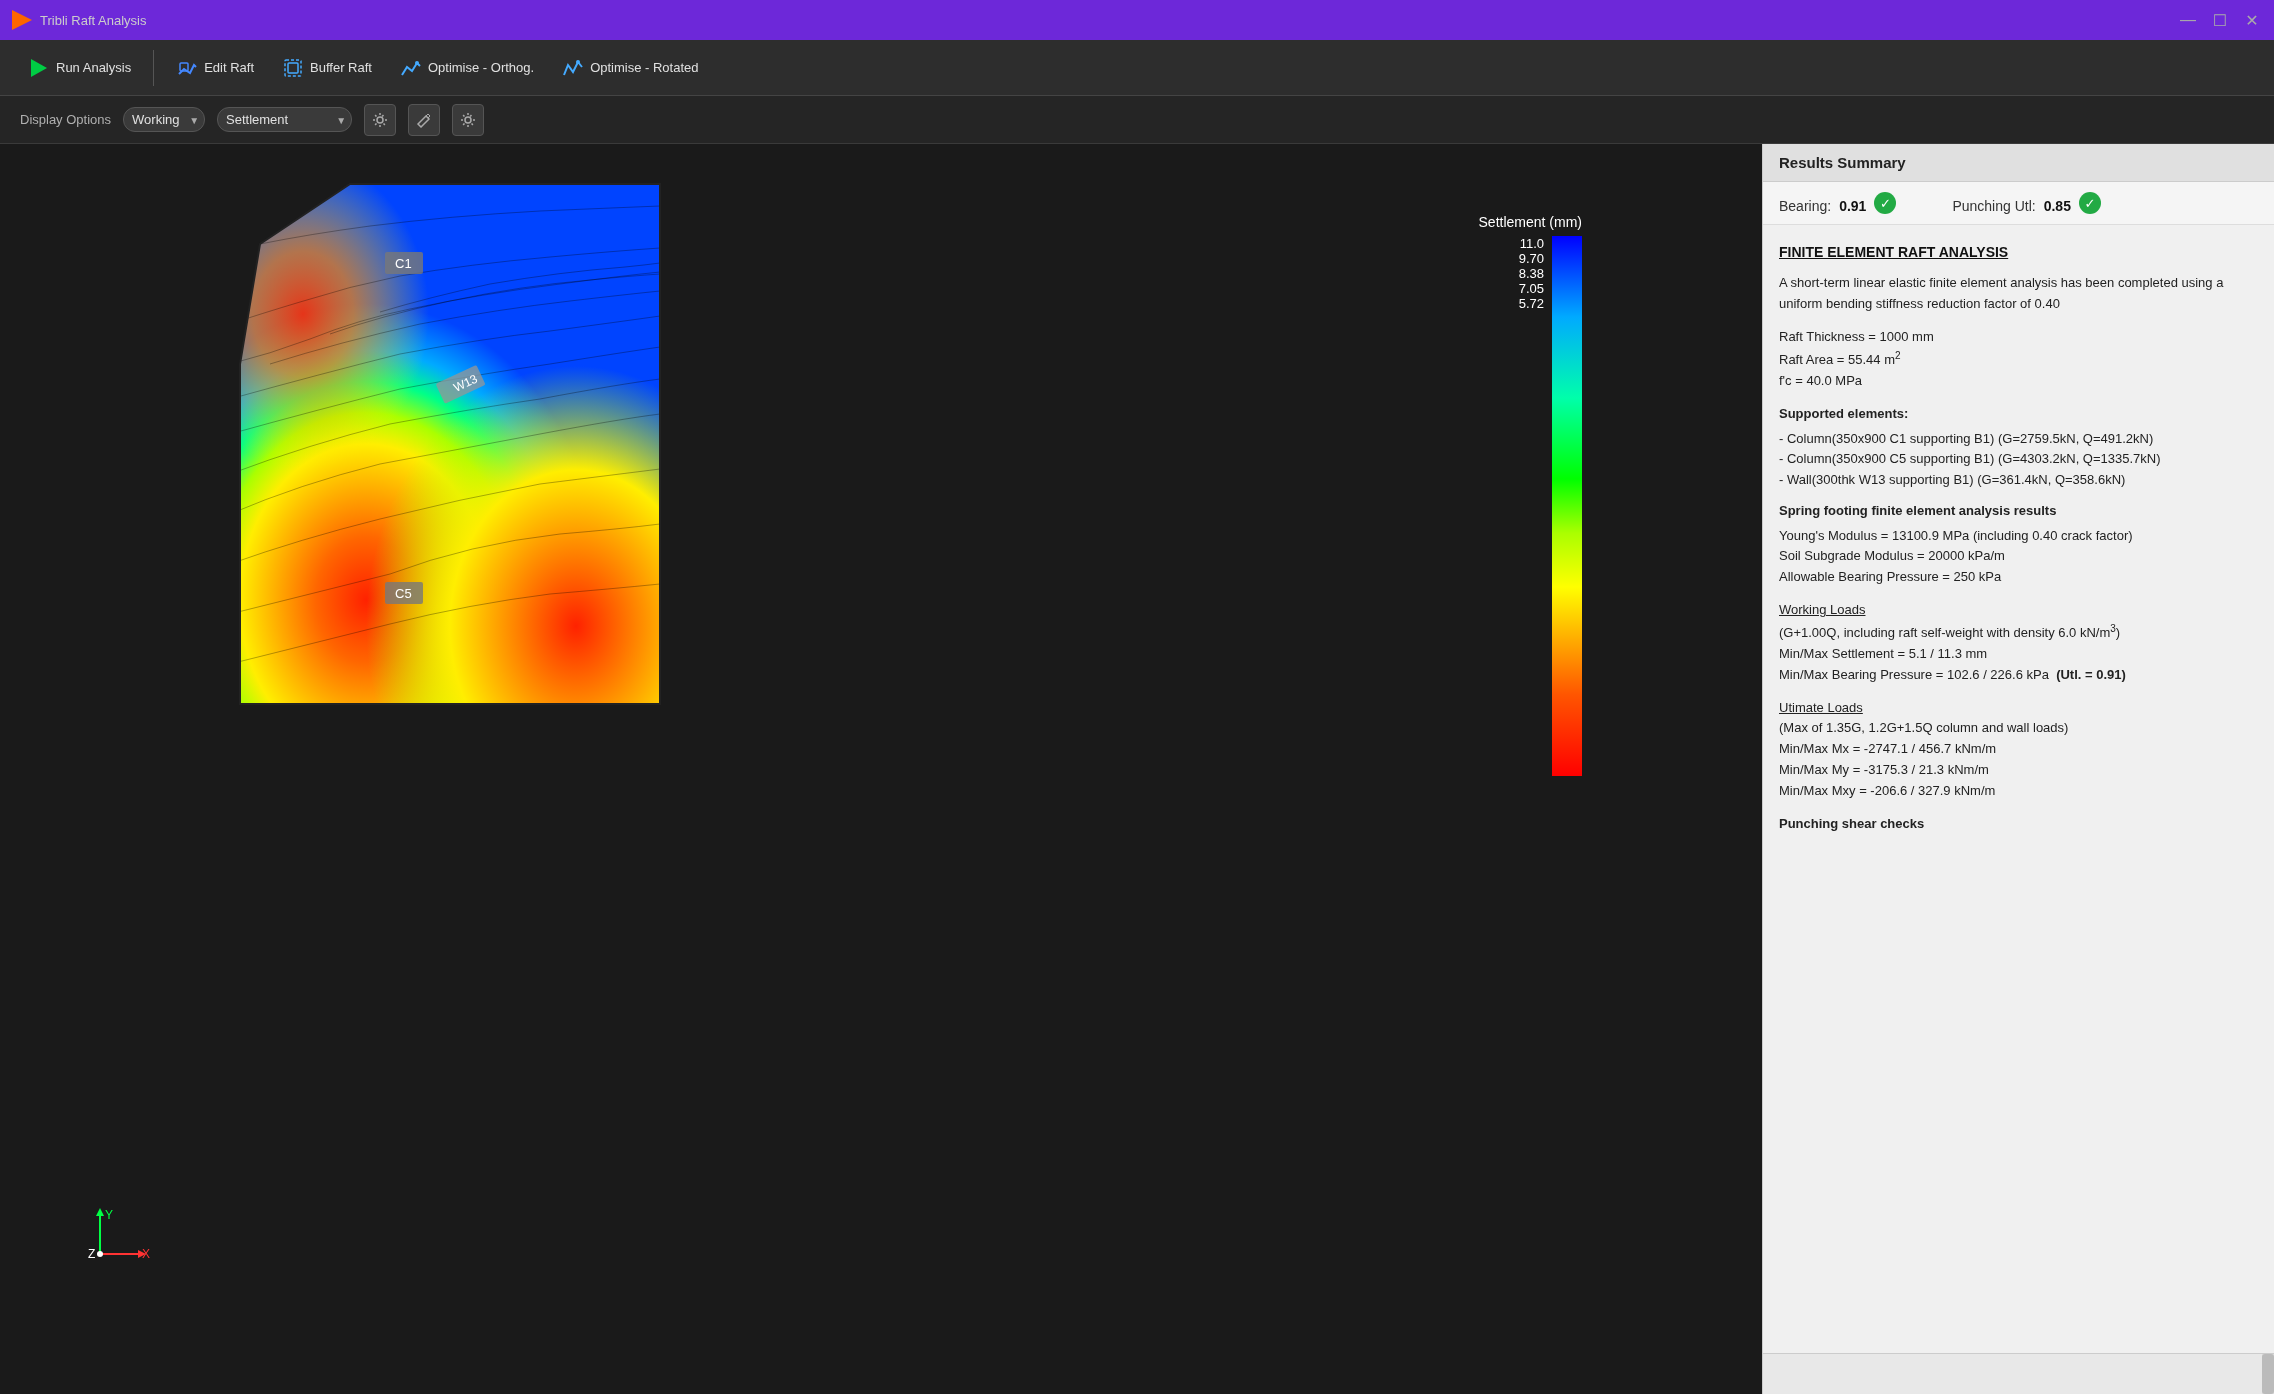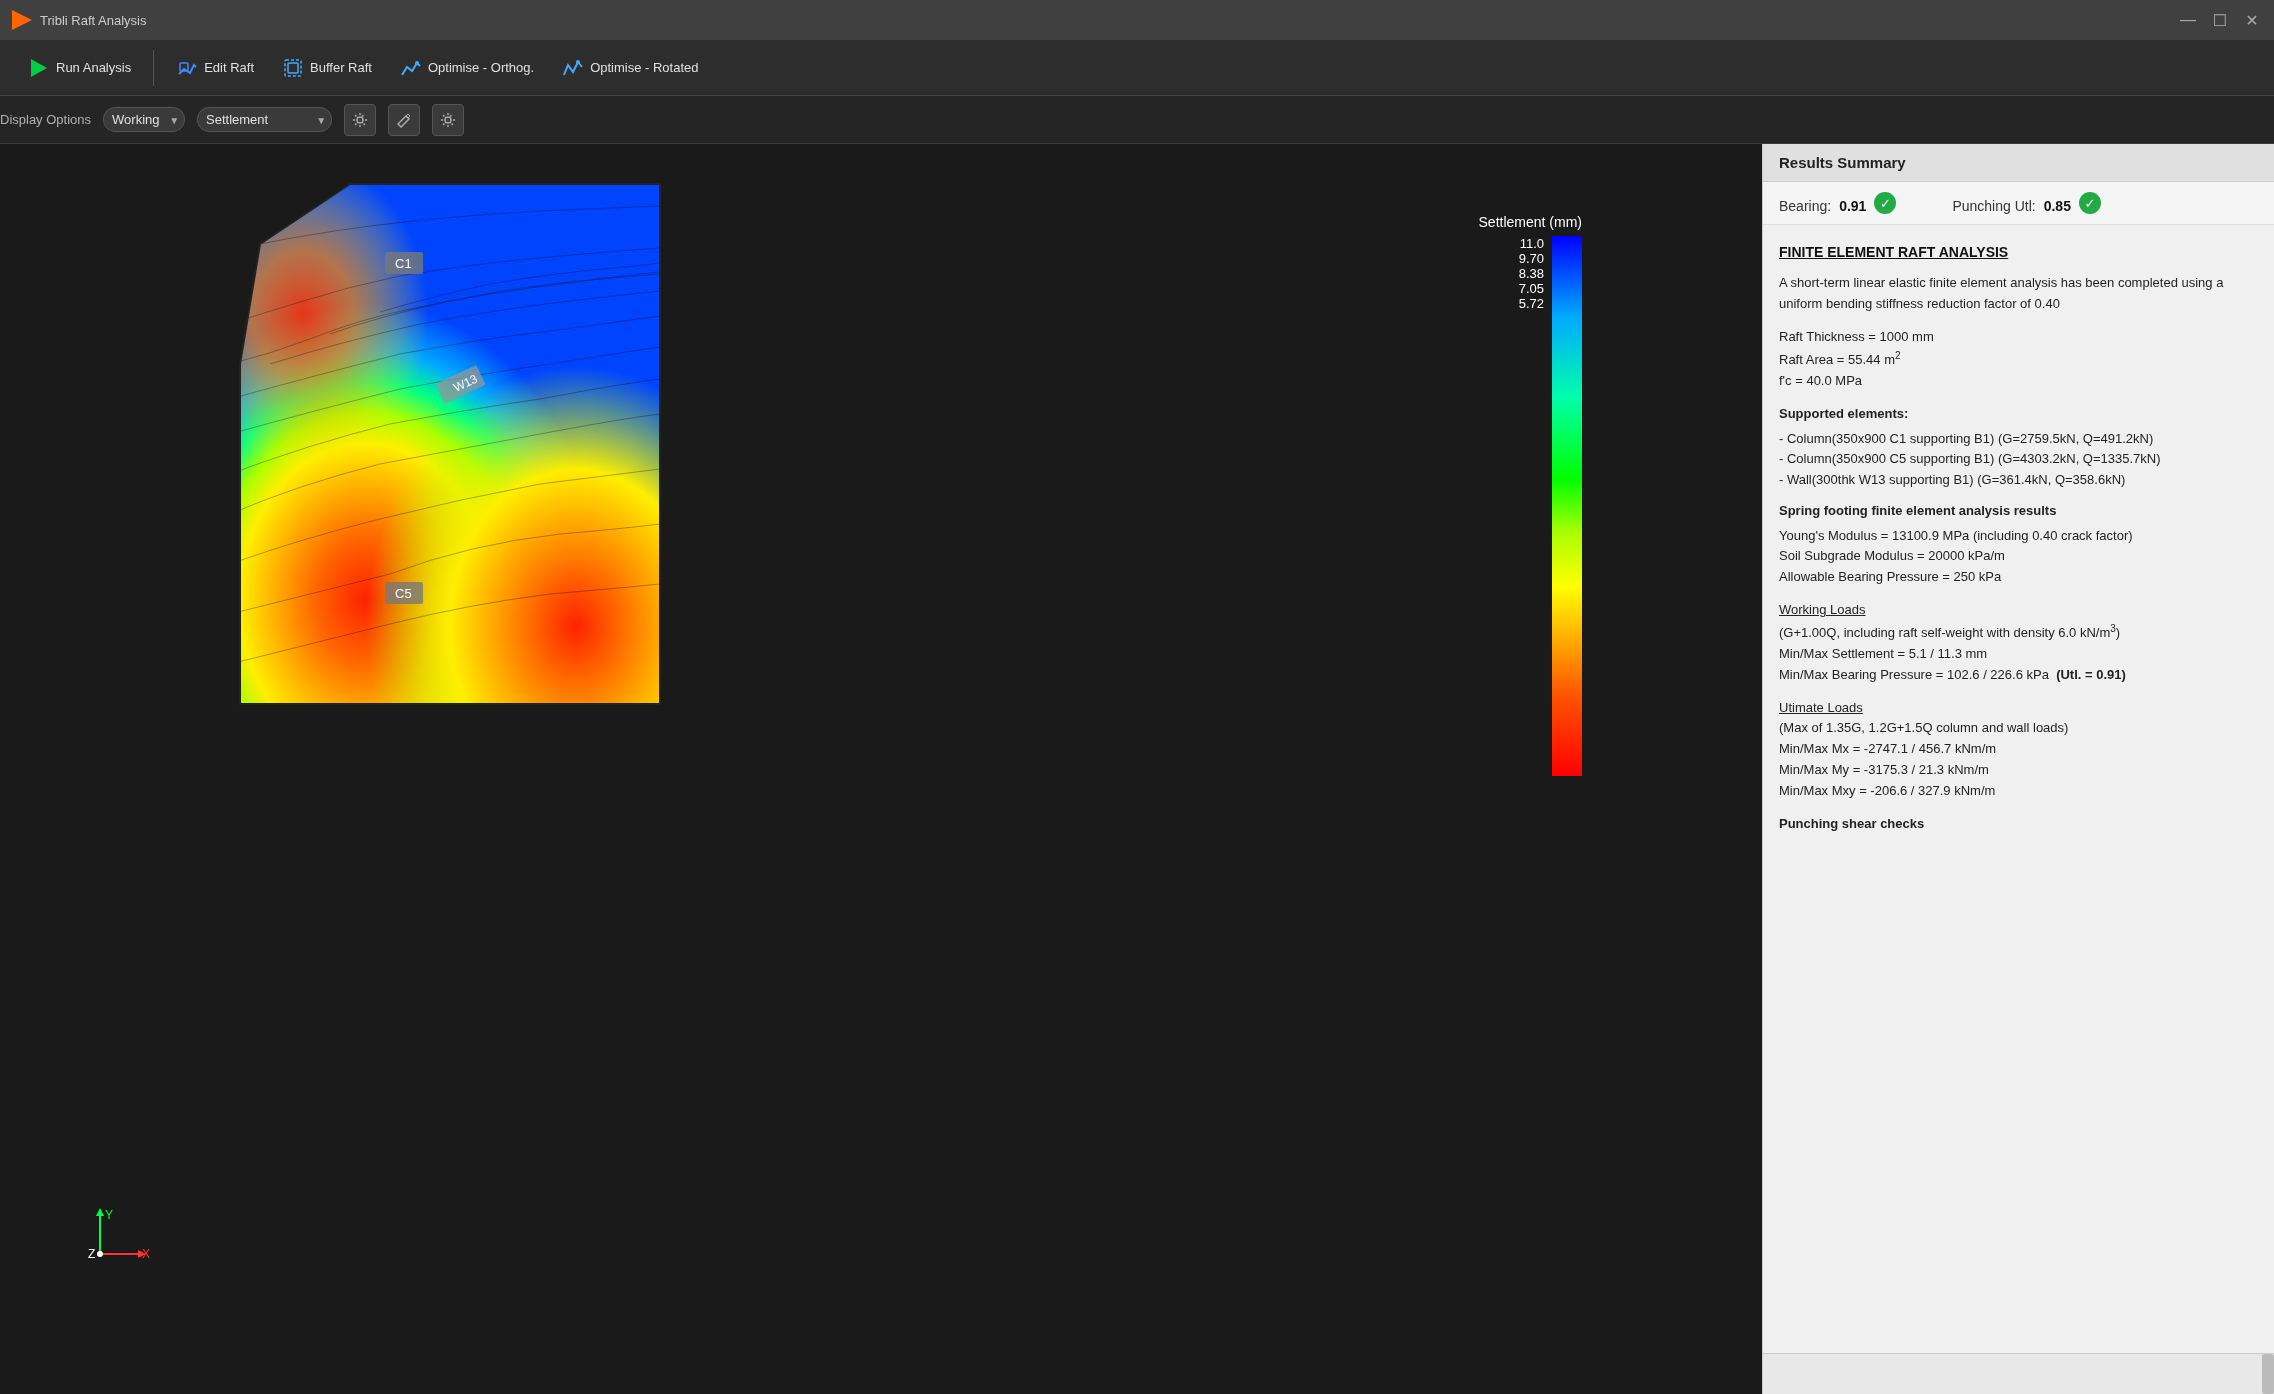--- a/index.html
+++ b/index.html
@@ -8,21 +8,21 @@
       height: 1394px;
       background: #2b2b2b;
       font-family: 'Segoe UI', Arial, sans-serif;
       overflow: hidden;
       color: #e0e0e0;
     }
 
     
     .title-bar {
       height: 40px;
-      background: #404040;
+      background: #6d28d9;
       display: flex;
       align-items: center;
       padding: 0 12px;
       justify-content: space-between;
     }
     .title-bar-left {
       display: flex;
       align-items: center;
       gap: 8px;
     }
@@ -73,21 +73,21 @@
       width: 22px; height: 22px;
       display: flex; align-items: center; justify-content: center;
     }
 
     
     .options-bar {
       height: 48px;
       background: #252525;
       display: flex;
       align-items: center;
-      padding: 0 0;
+      padding: 0 20px;
       gap: 12px;
       border-bottom: 1px solid #3a3a3a;
     }
     .options-label {
       color: #b0b0b0;
       font-size: 13px;
     }
     .options-select {
       background: #3a3a3a;
       color: #e0e0e0;

